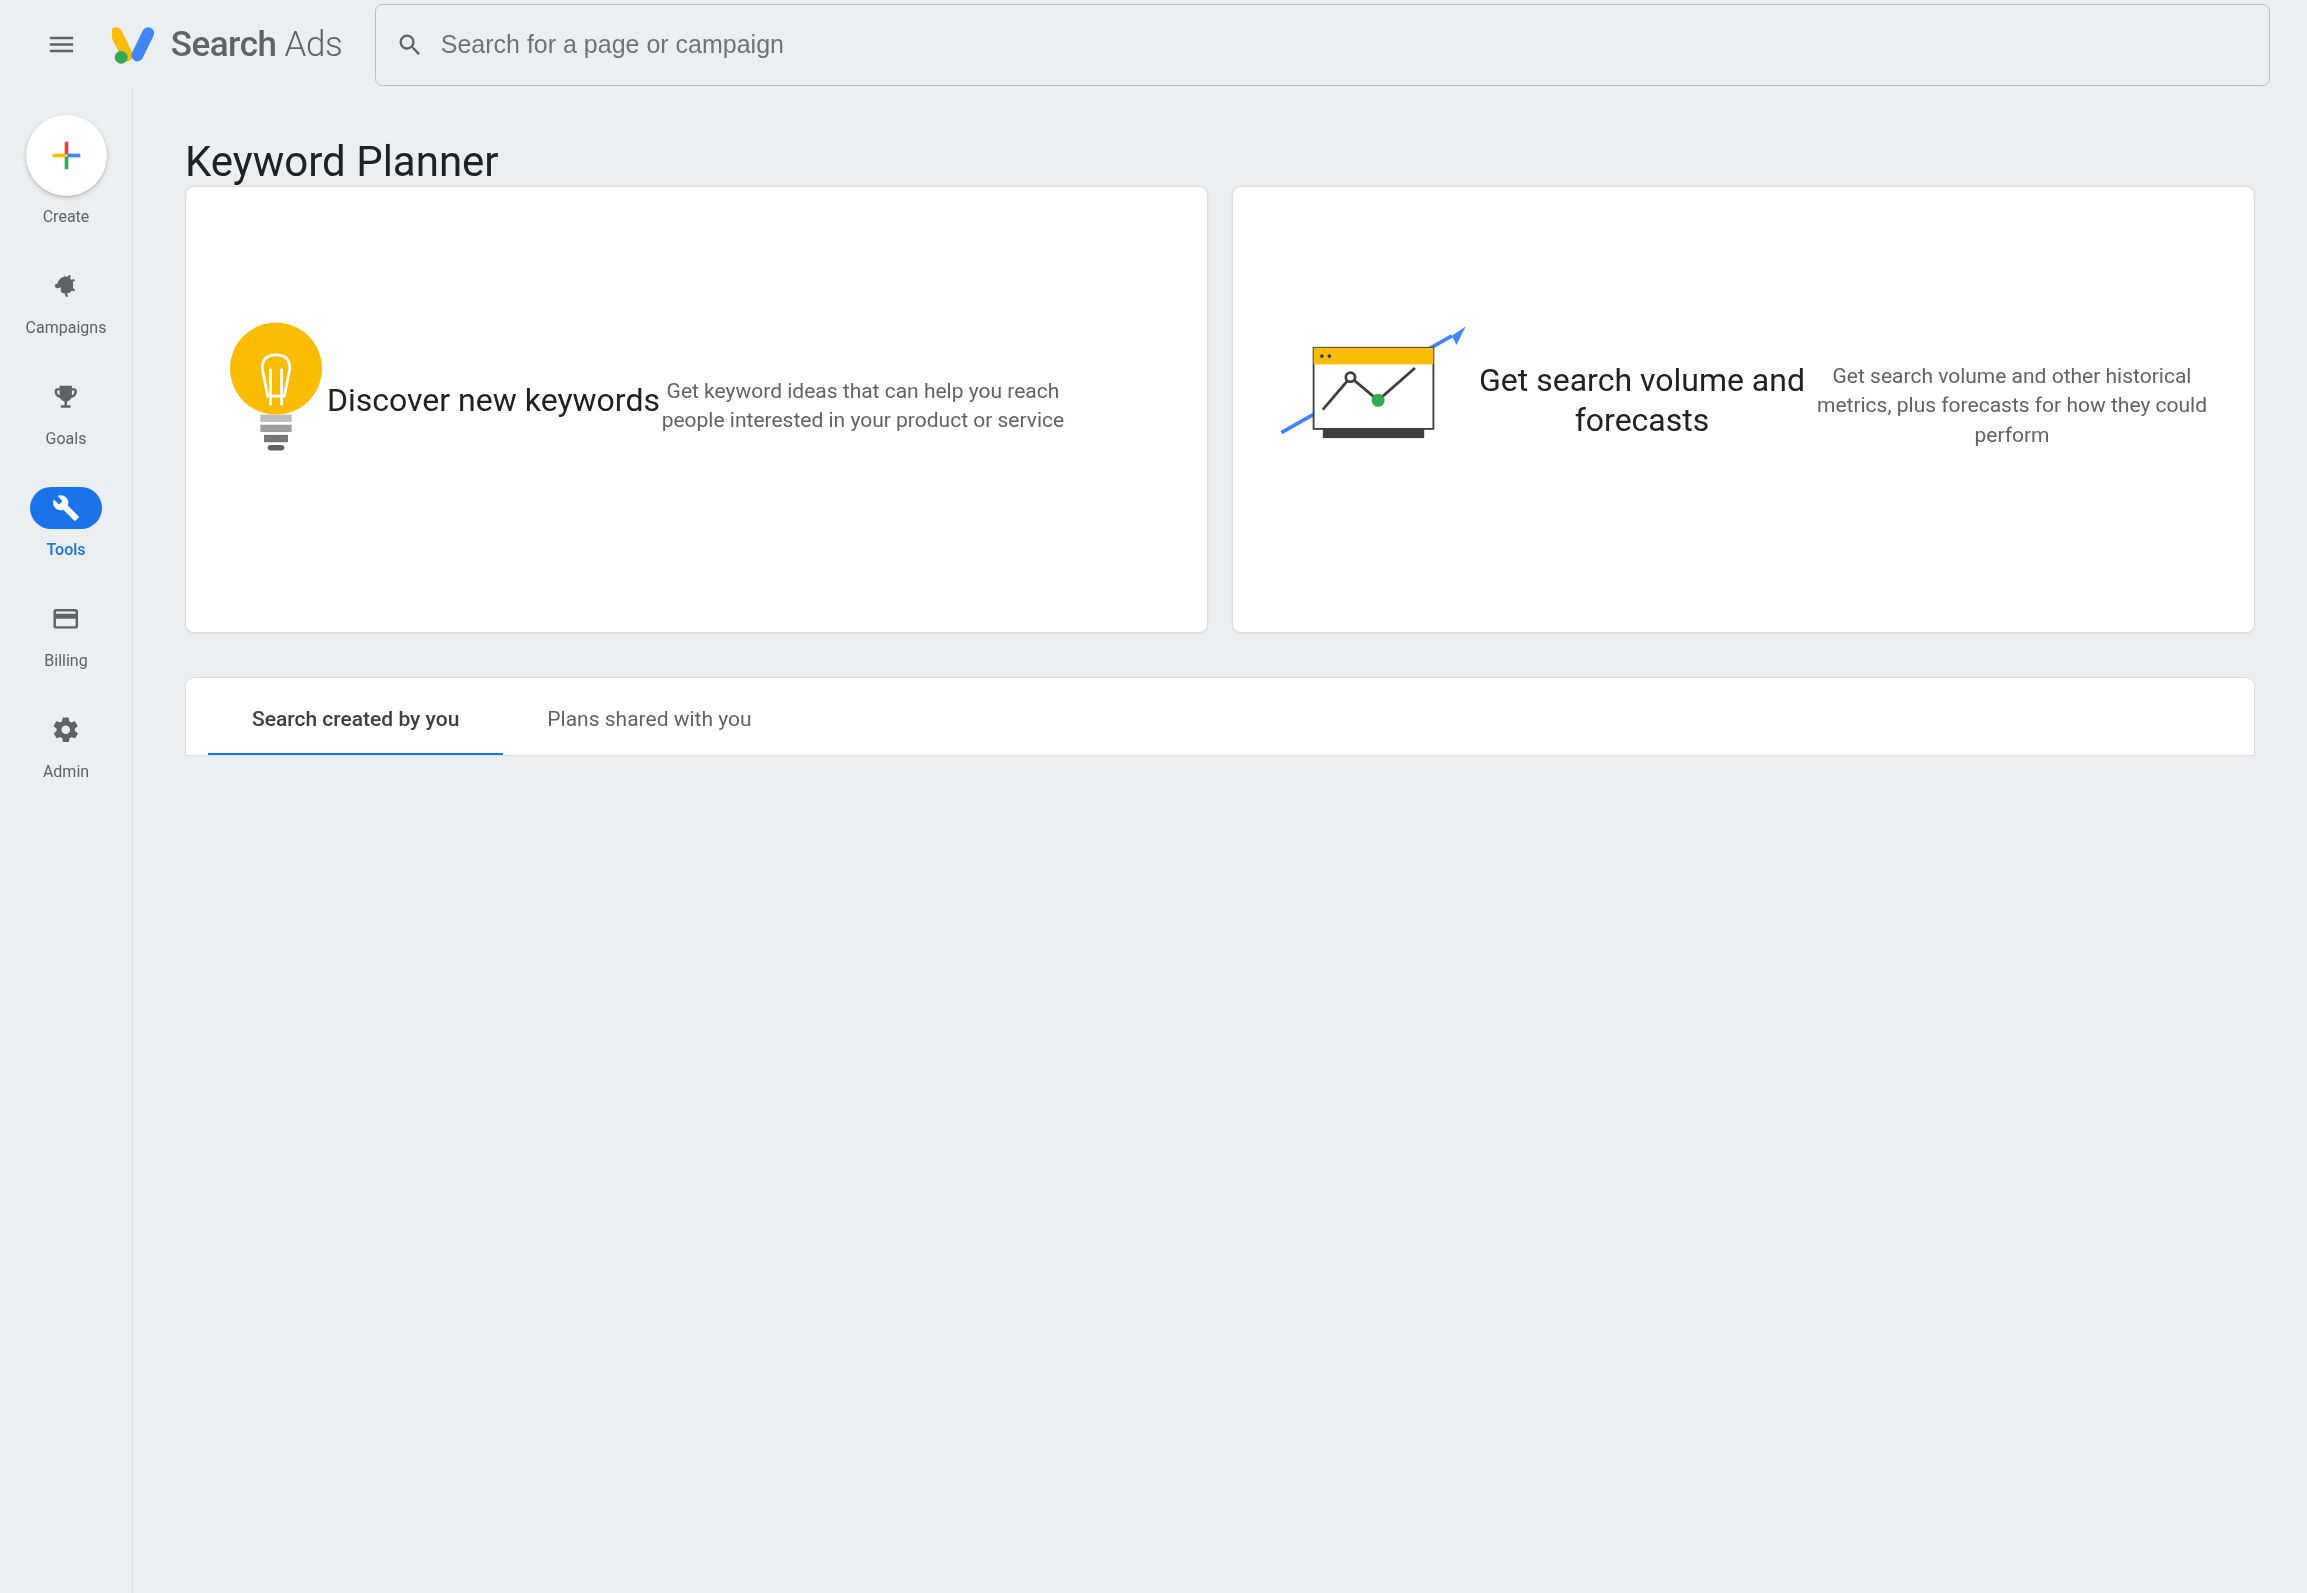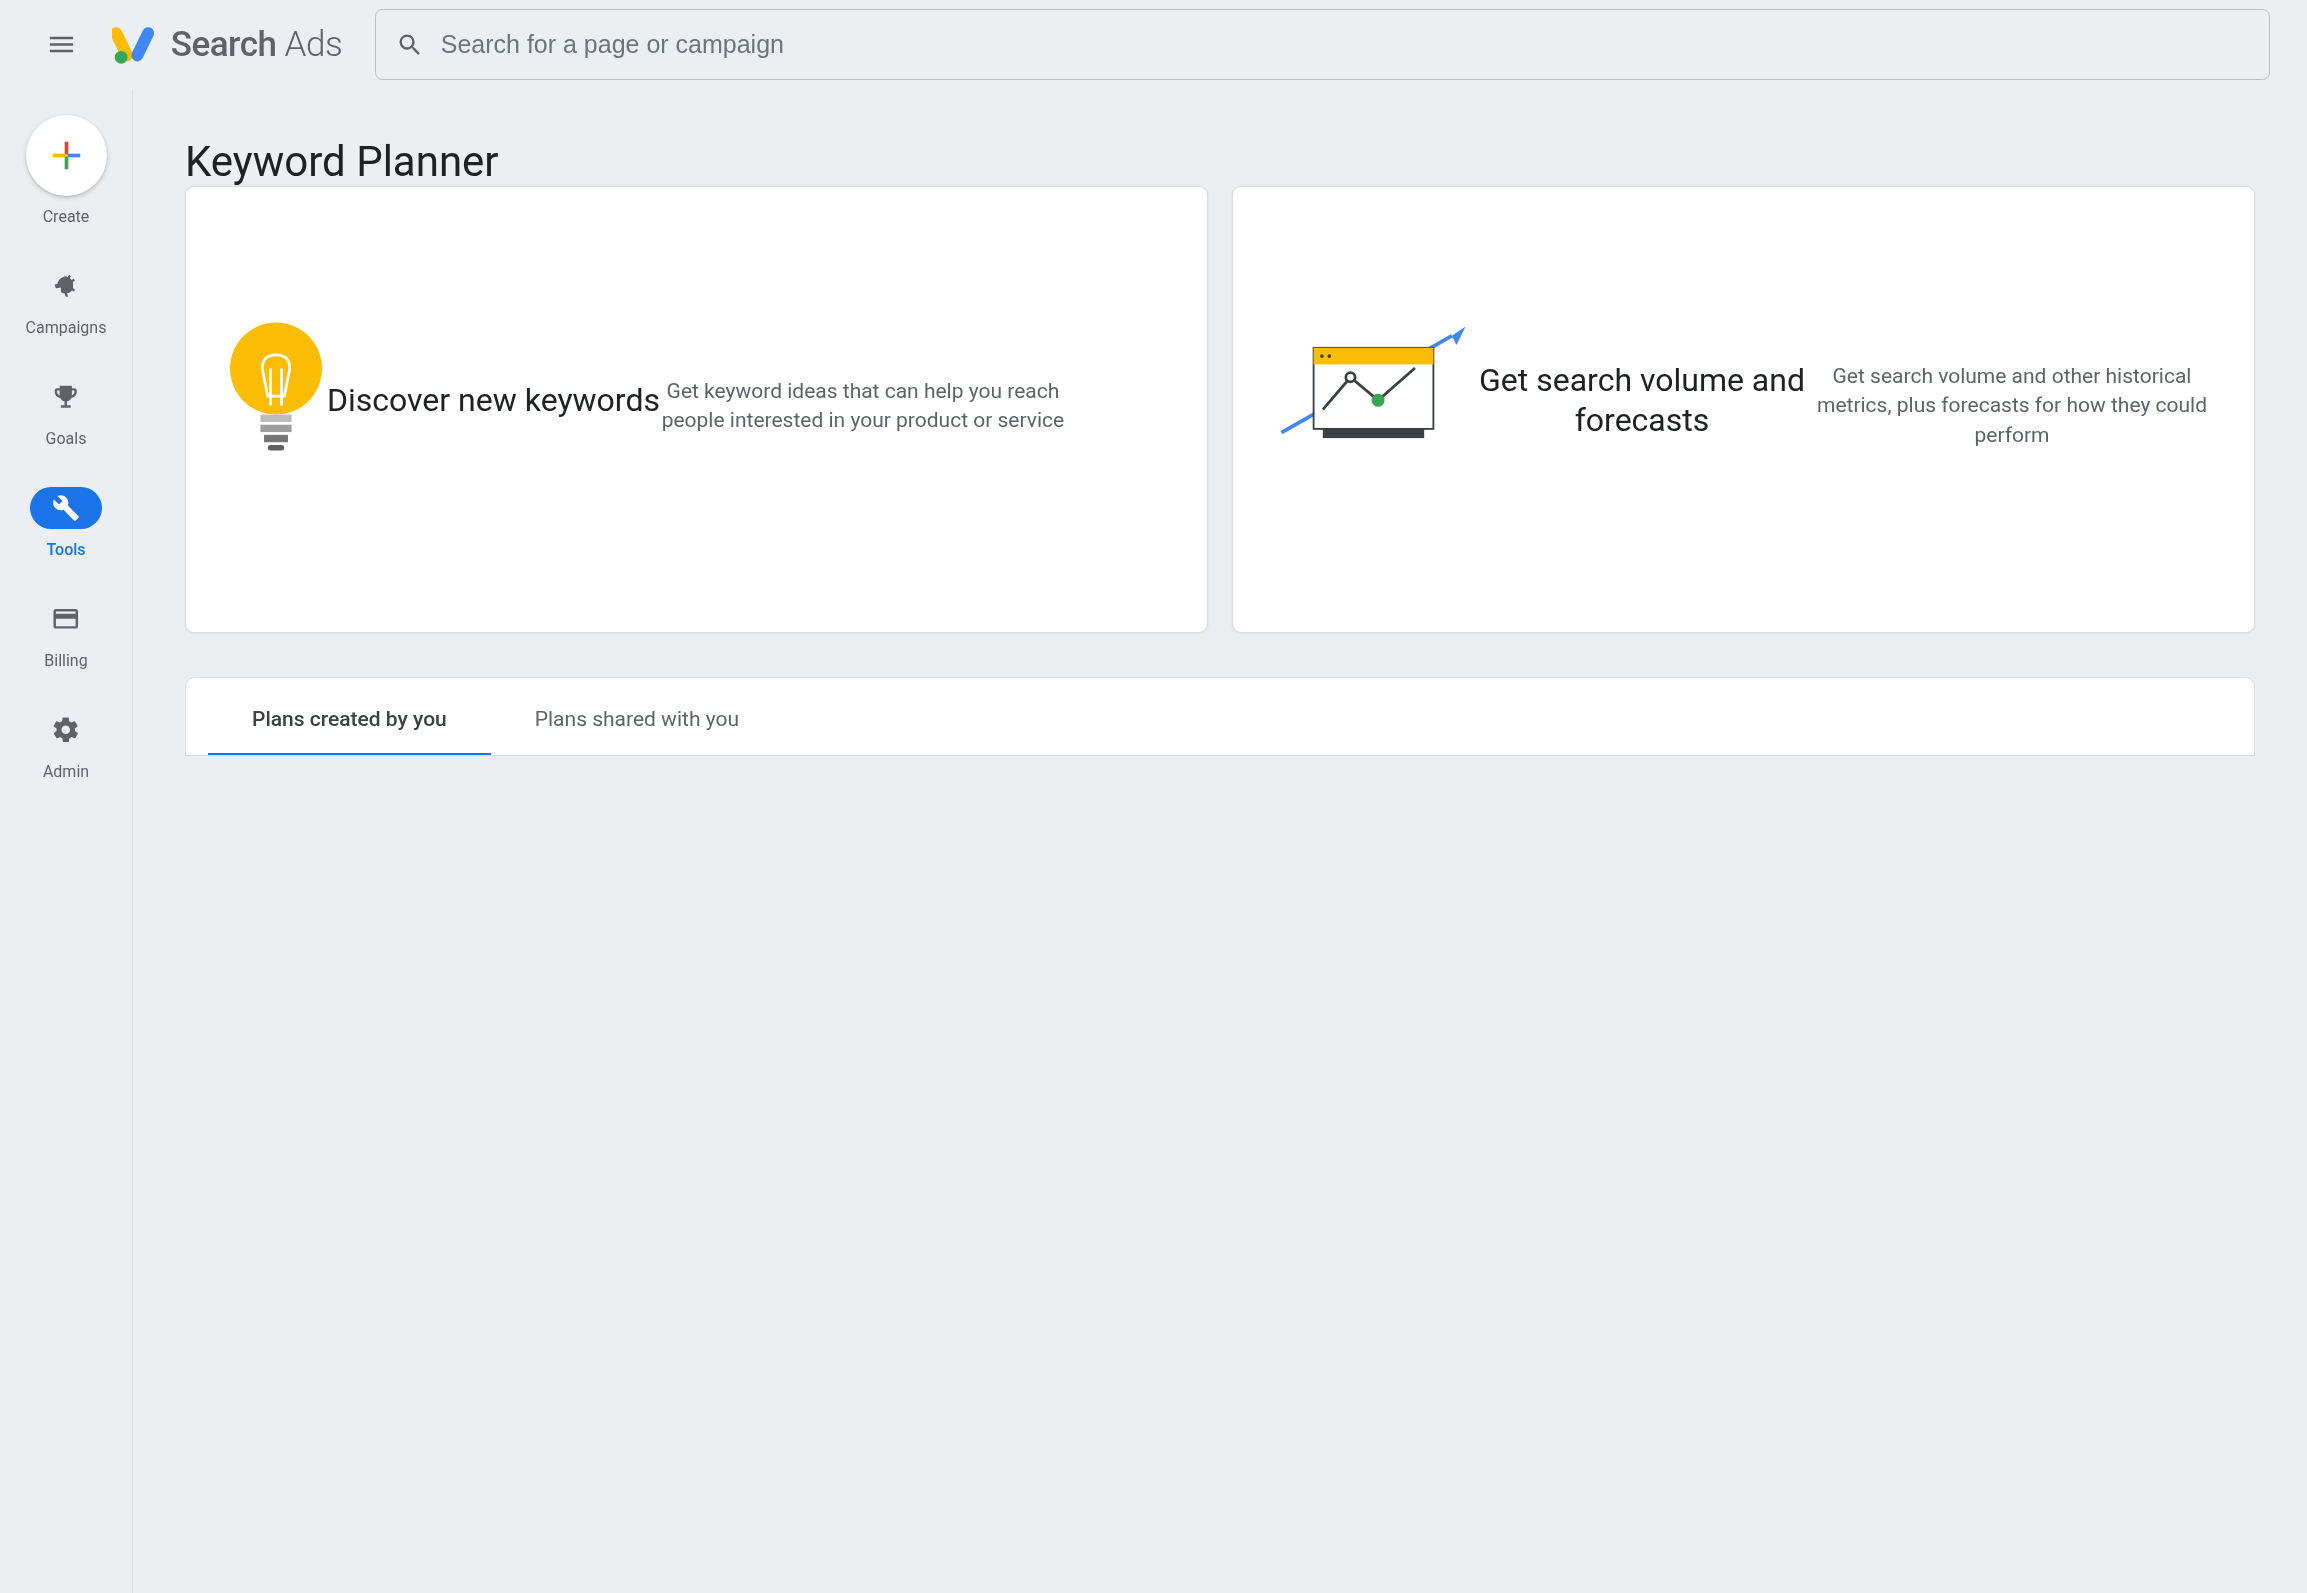--- a/index.html
+++ b/index.html
@@ -40,21 +40,21 @@
 .logo-mark svg { display: block; }
 .logo-text {
   font-size: 35px;
   color: #5f6368;
   letter-spacing: -0.5px;
 }
 .logo-text .bold { font-weight: 500; }
 .logo-text .light { font-weight: 300; }
 .search-box {
   flex: 1;
-  height: 71px;
+  height: 82px;
   border: 0.9px solid #bdbdbd;
   border-radius: 7.4px;
   background: #eceff1;
   display: flex;
   align-items: center;
   padding: 0 20px;
   gap: 16.6px;
 }
 .search-box svg { color: #5f6368; flex-shrink: 0; }
 .search-box input {
@@ -326,20 +326,20 @@
               <rect x="55" y="116" width="110" height="10" fill="#3c4043"></rect>
             </svg>
           </div>
           <div class="card-title">Get search volume and forecasts</div>
           <div class="card-desc">Get search volume and other historical metrics, plus forecasts for how they could perform</div>
         </div>
       </div>
 
       <div class="tabs-panel">
         <div class="tabs">
-          <div class="tab active">Plans created by you</div>
+          <div class="tab active">Search created by you</div>
           <div class="tab">Plans shared with you</div>
         </div>
       </div>
     </main>
   </div>
 </div>
 
 
 </body></html>

